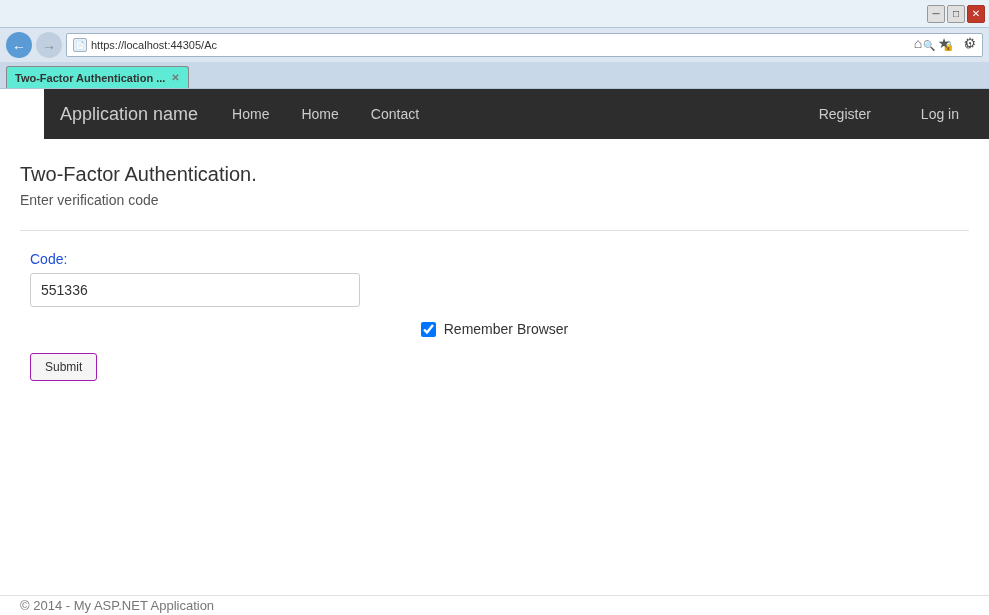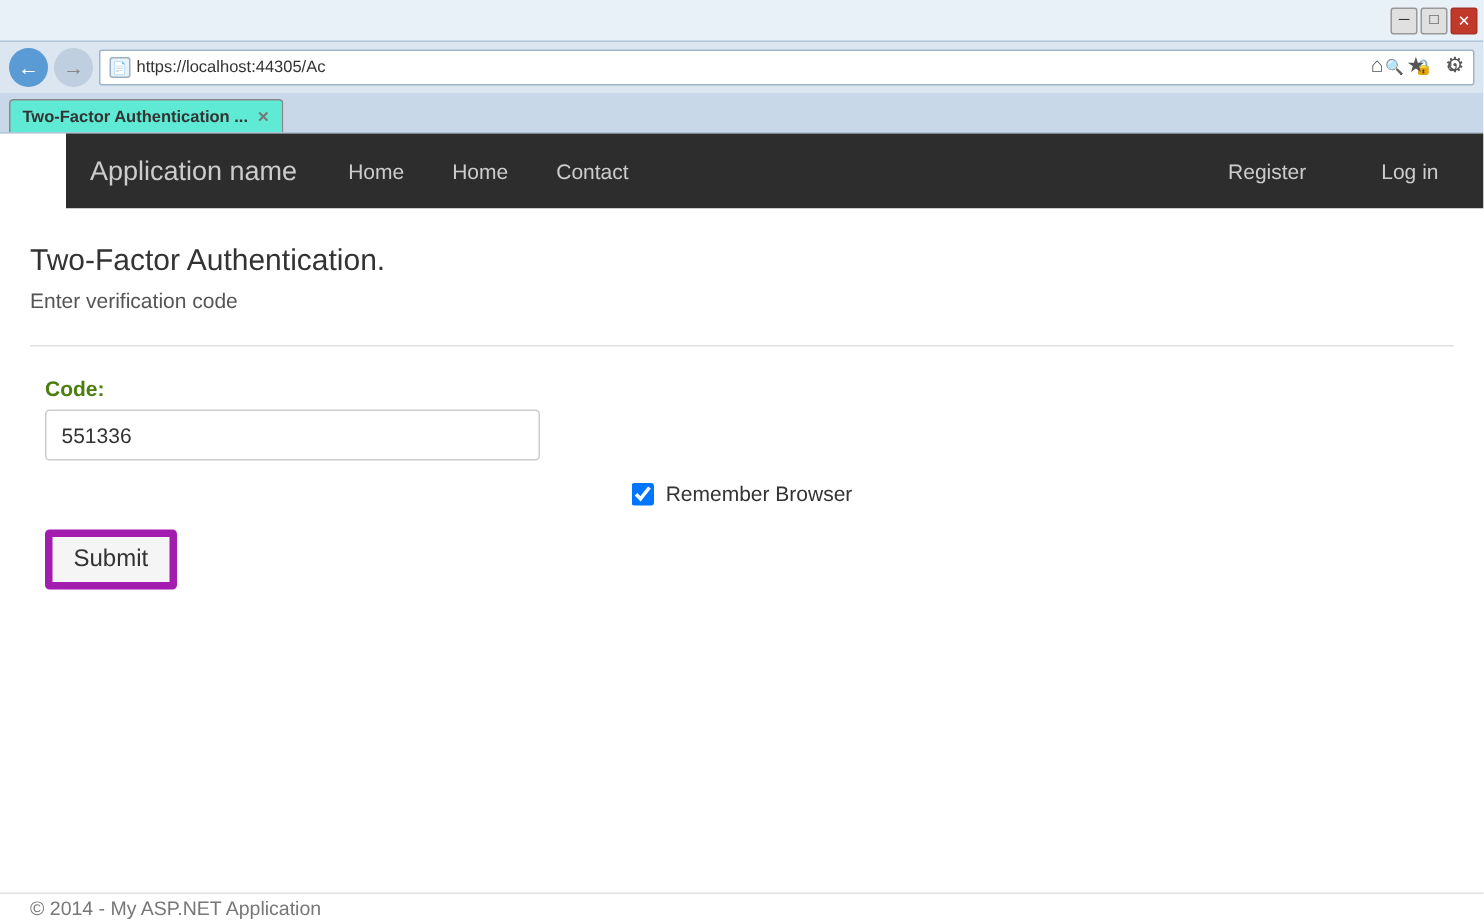--- a/index.html
+++ b/index.html
@@ -206,22 +206,22 @@
     }
     .form-section {
       padding: 0 10px;
     }
     .form-group {
       margin-bottom: 14px;
     }
     .form-label {
       display: block;
       font-size: 14px;
-      font-weight: 700;
-      color: #4d7c0f;
+      font-weight: 400;
+      color: #1d4ed8;
       margin-bottom: 6px;
     }
     .form-input {
       width: 330px;
       height: 34px;
       border: 1px solid #ccc;
       border-radius: 3px;
       padding: 16px 10px;
       font-size: 14px;
       color: #333;
@@ -239,23 +239,23 @@
       width: 15px; height: 15px;
       cursor: pointer;
     }
     .checkbox-label {
       font-size: 14px;
       color: #333;
     }
 
     .submit-btn {
       padding: 6px 14px;
-      font-size: 16px;
+      font-size: 12px;
       background: #f5f5f5;
-      border: 5px solid #a21caf;
+      border: 1px solid #a21caf;
       border-radius: 3px;
       color: #333;
       cursor: pointer;
     }
 
     .footer {
       border-top: 1px solid #e0e0e0;
       padding: 2px 20px;
       font-size: 13px;
       color: #777;

